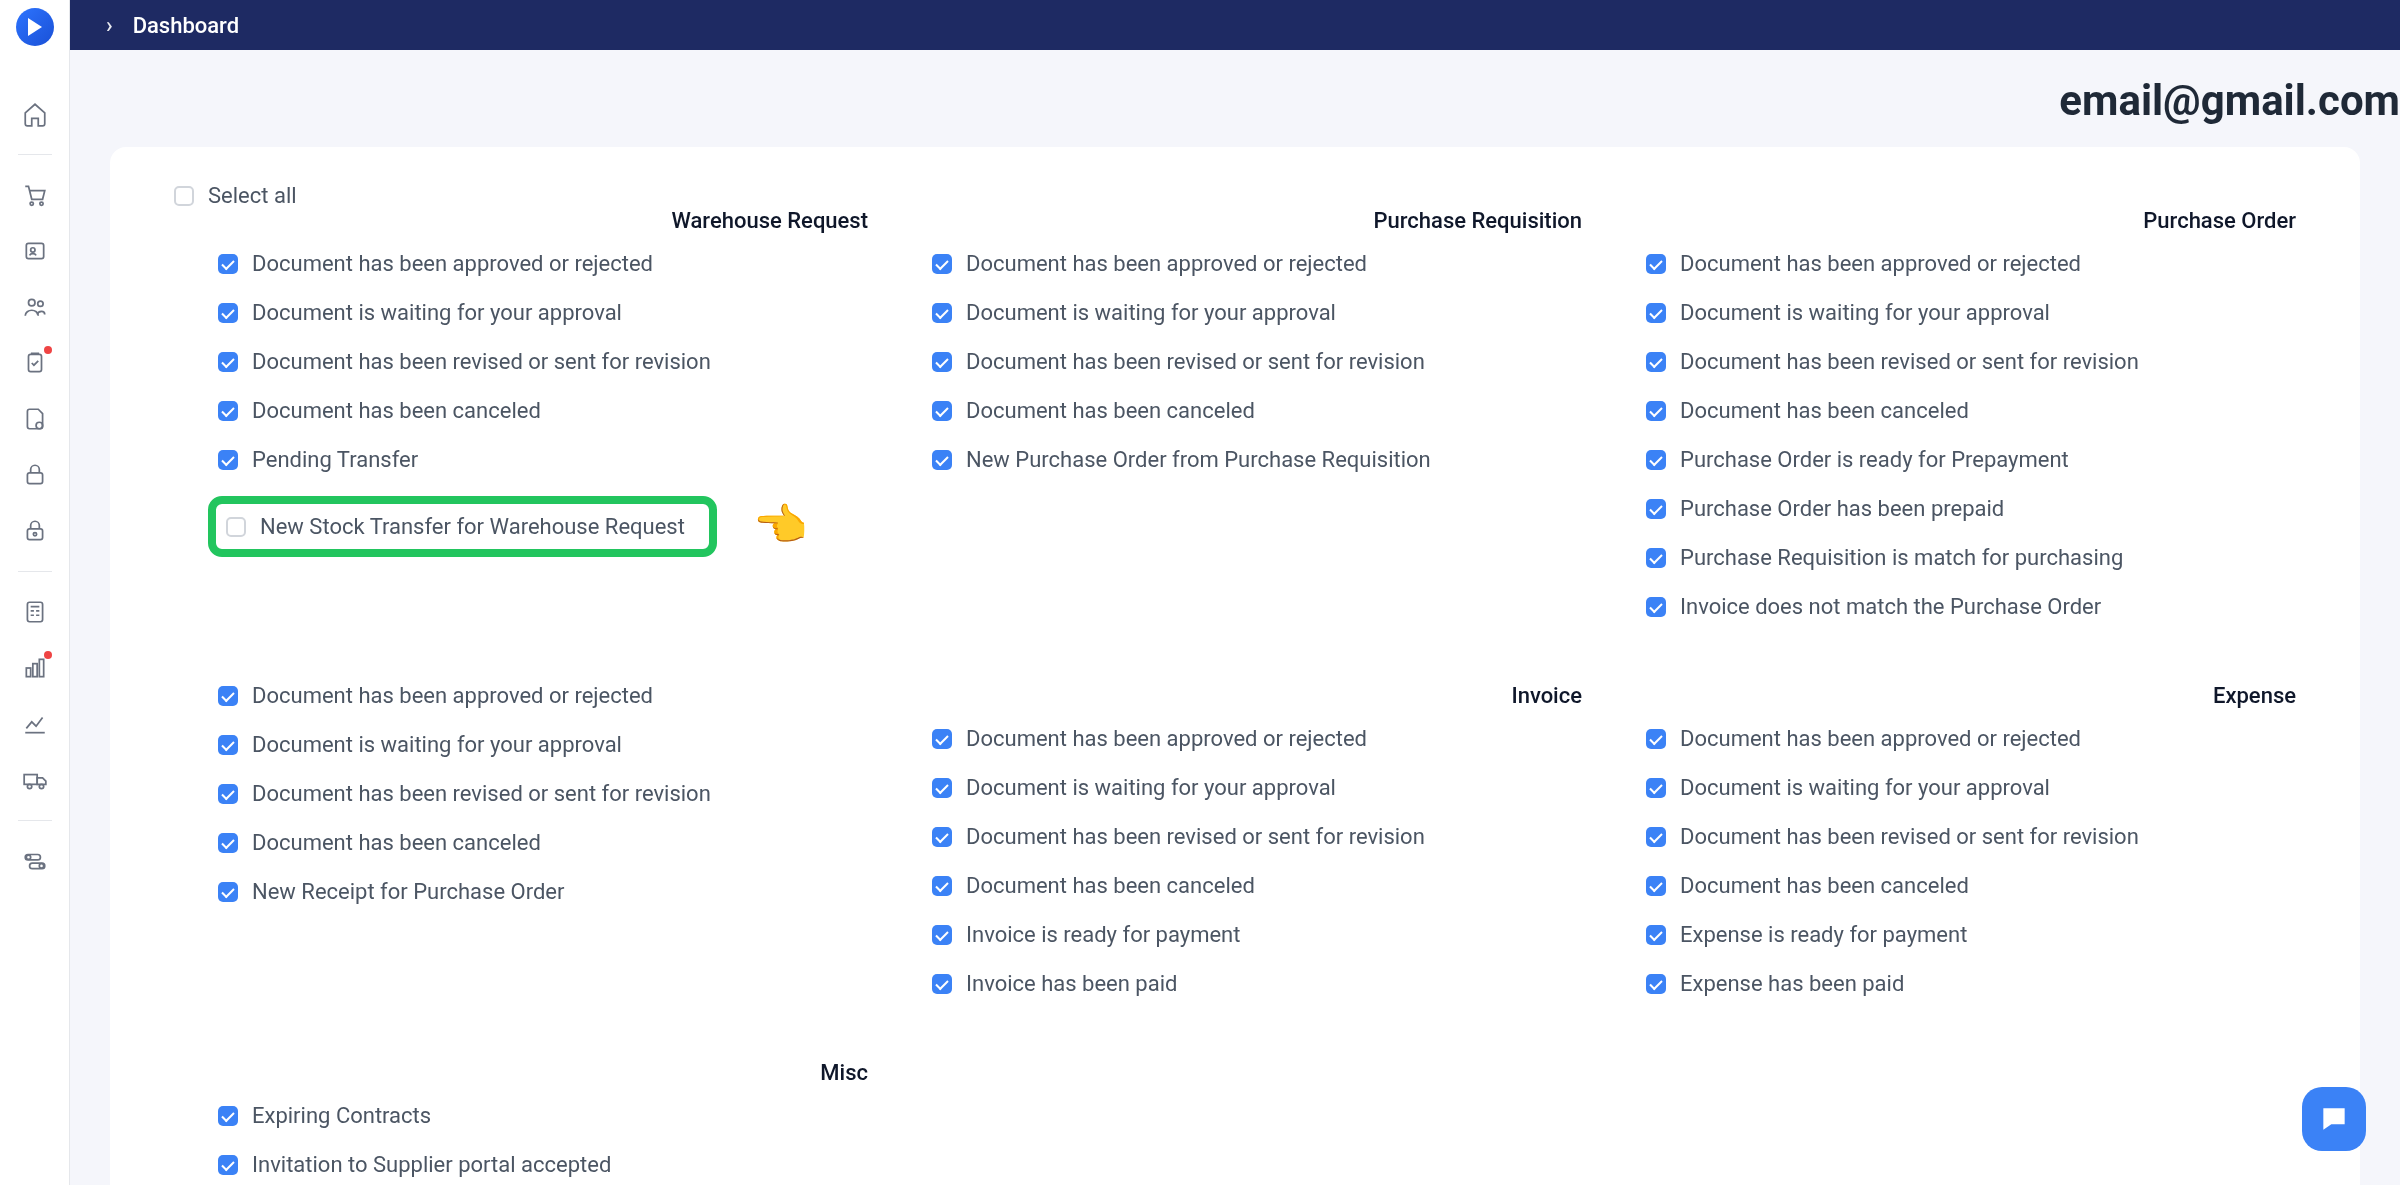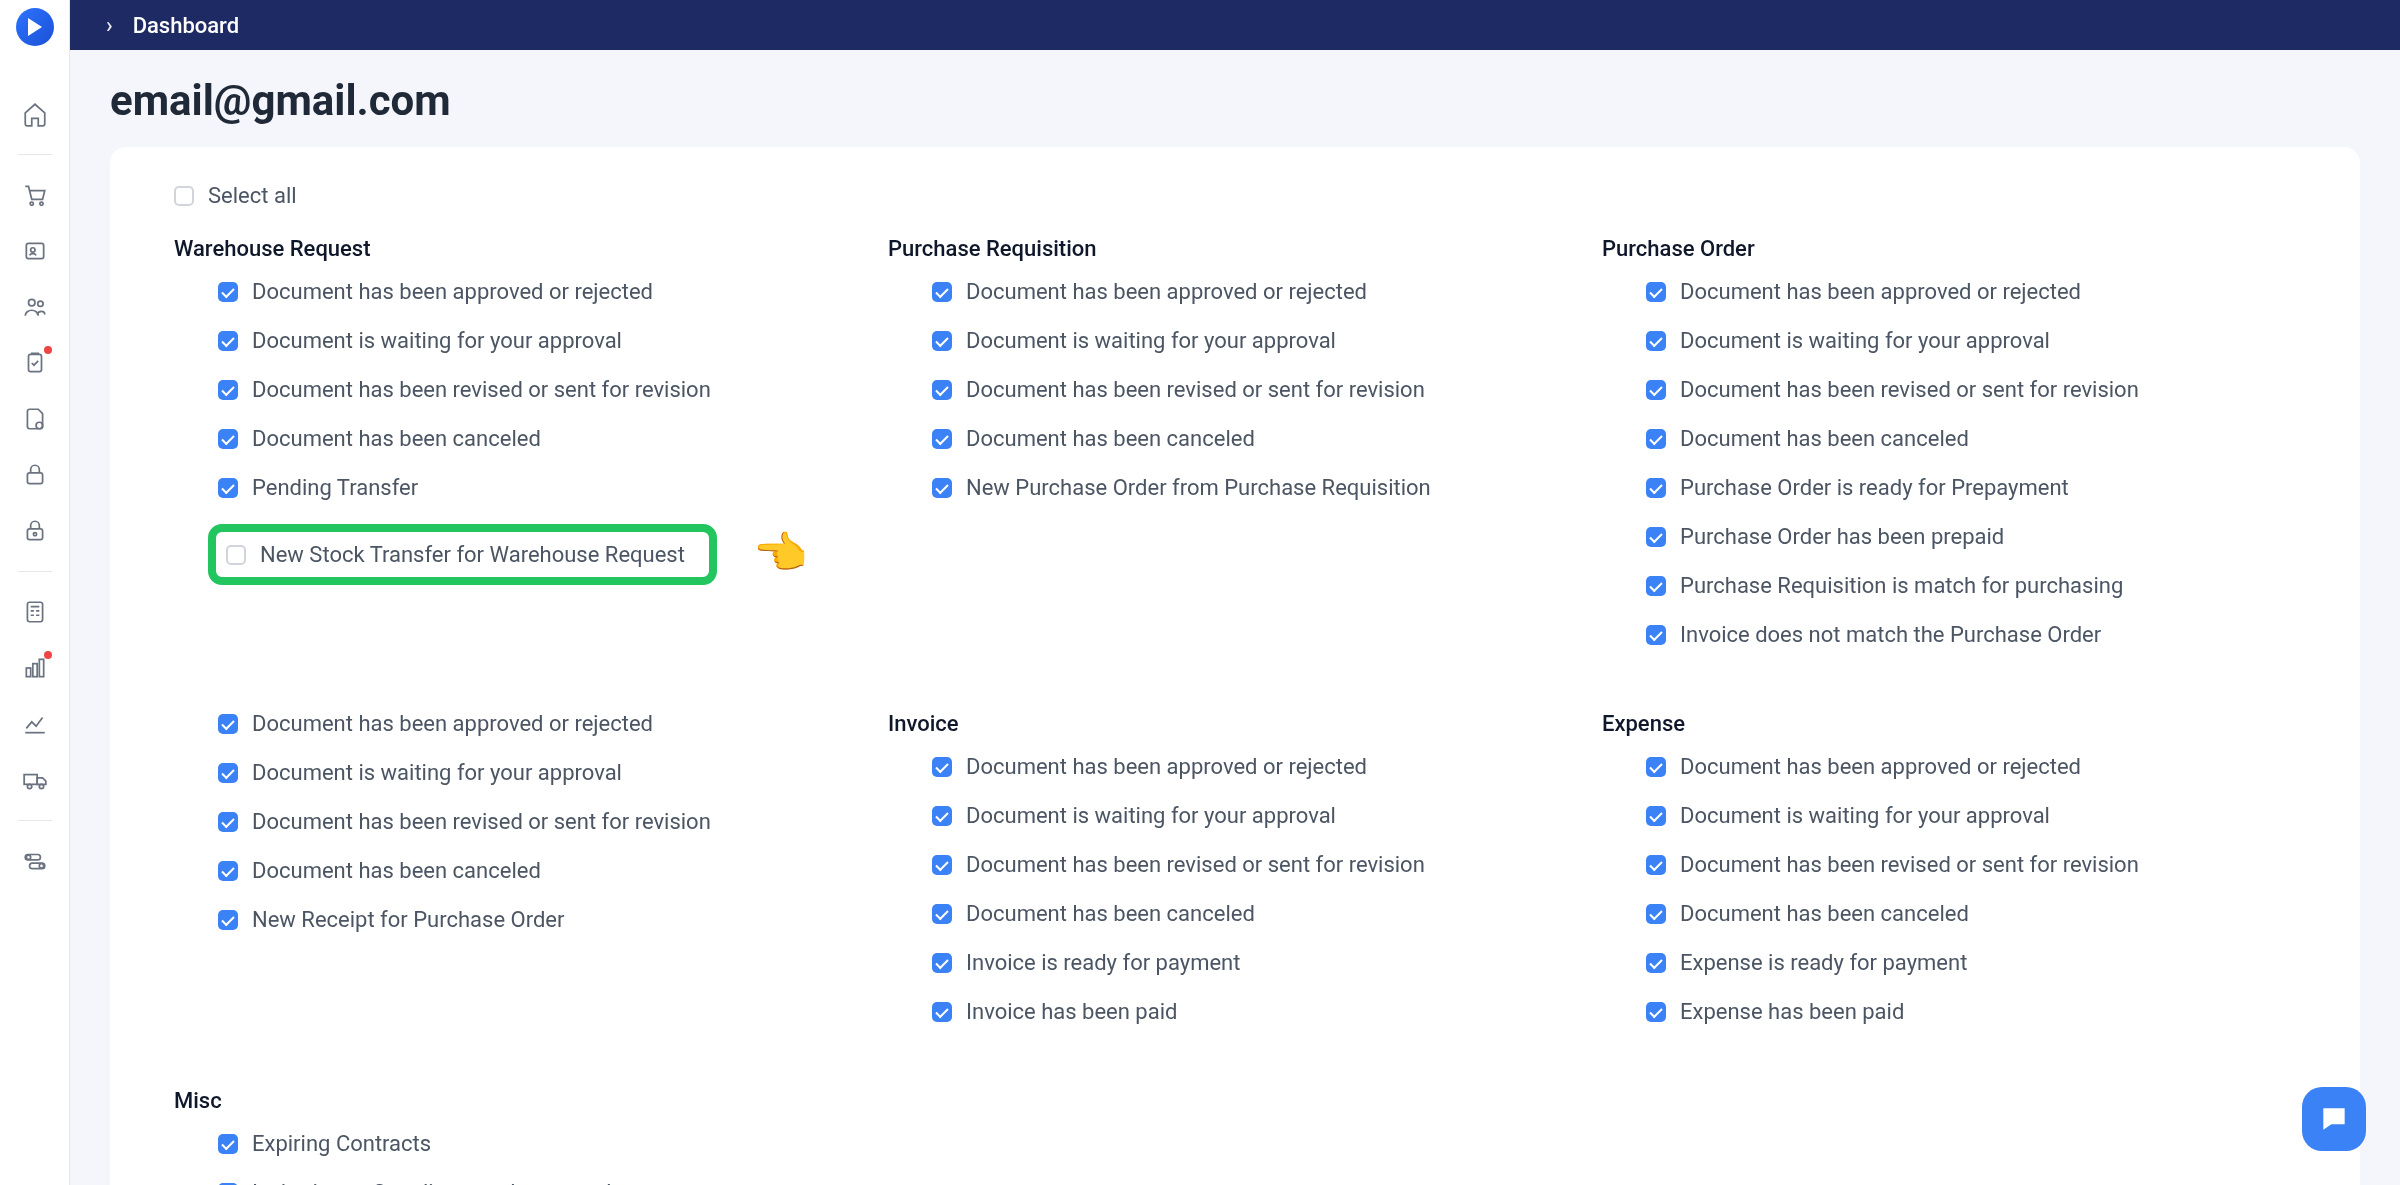--- a/index.html
+++ b/index.html
@@ -66,34 +66,35 @@
     align-items:center;
     padding-left:36px;
     font-size:22px;
     font-weight:500;
   }
   .topbar .chev { margin-right:20px; font-size:22px; opacity:.9; }
   .main {
     position:absolute;
     top:50px; left:70px; right:0; bottom:0;
     overflow:hidden;
+    text-align:right;
   }
   .page-title {
     font-size:42px;
     font-weight:700;
     color:#1f2937;
     padding: 26px 0 22px 40px;
   }
   .card {
     margin: 0 40px 0 40px;
     background:#fff;
     border-radius:16px;
     padding: 36px 64px 80px 64px;
   }
-  .select-all-row { display:flex; align-items:center; gap:14px; margin-bottom:28px; }
+  .select-all-row { display:flex; align-items:center; gap:14px; }
   .columns {
     display:grid;
     grid-template-columns: 1fr 1fr 1fr;
     column-gap: 20px;
     row-gap: 0;
   }
   .group { margin-bottom: 40px; }
   .group-title { font-size:22px; font-weight:500; color:#0f172a; margin-bottom: 18px; }
   .row { display:flex; align-items:center; gap:14px; margin-bottom: 24px; padding-left: 44px; }
   .row-label { font-size:22px; color:#4b5563; }

